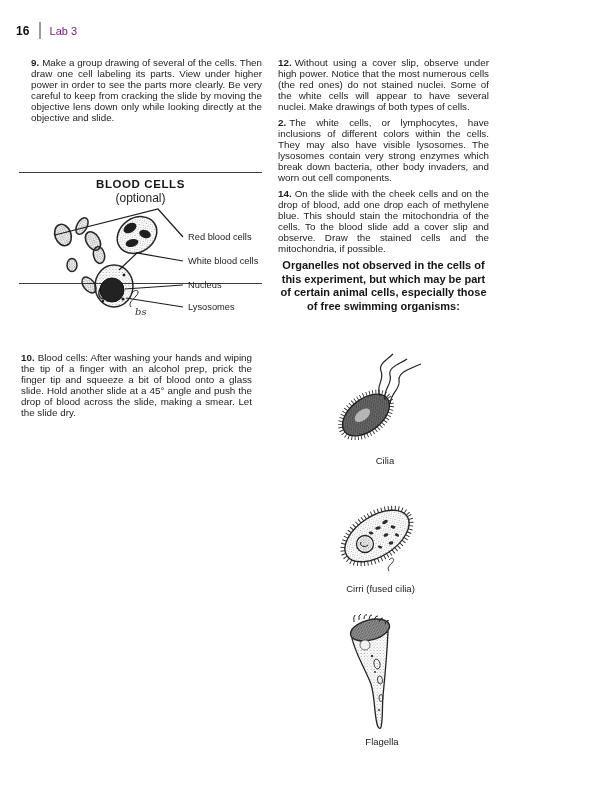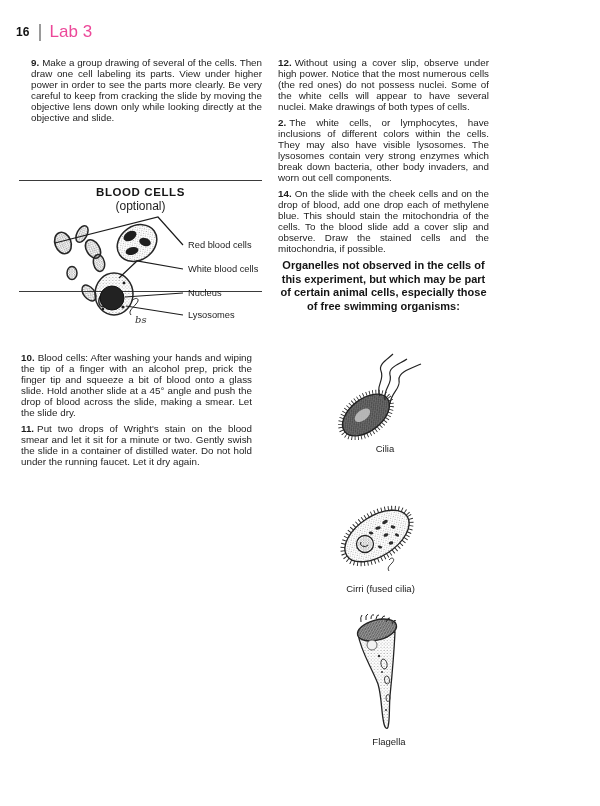--- a/index.html
+++ b/index.html
@@ -4,50 +4,50 @@
 <style>
   html,body { margin:0; padding:0; background:#ffffff; }
   .page {
     position:relative; width:600px; height:806px; background:#ffffff;
     font-family:"Liberation Sans", sans-serif; color:#1d1d1d; overflow:hidden;
   }
   
   .hdr { position:absolute; left:16px; top:22px; display:flex; align-items:center; }
   .hdr .pnum { font-size:12px; font-weight:bold; color:#111; }
   .hdr .vsep { width:1.2px; height:17px; background:#9a9a9a; margin:0 9px 0 10px; }
-  .hdr .lab  { font-size:17px; color:#ec4899; }
+  .hdr .lab  { font-size:11px; color:#701a75; }
   
   .col { position:absolute; }
   .col-left-top    { left:31px;  top:57px;  width:231px; }
   .col-left-bottom { left:21px;  top:352px; width:231px; }
   .col-right       { left:278px; top:57px;  width:211px; }
   p.step { margin:0 0 5px 0; font-size:9.8px; line-height:11px; text-align:justify; }
   p.step .n { font-weight:bold; margin-right:3px; }
   
   .figure {
-    position:absolute; left:19px; top:180px; width:243px; height:112px;
+    position:absolute; left:19px; top:172px; width:243px; height:112px;
     border-top:1.5px solid #3a3a3a; border-bottom:1.5px solid #3a3a3a;
     box-sizing:border-box;
   }
   .fig-title { text-align:center; font-weight:bold; font-size:11.5px; letter-spacing:0.6px; margin-top:5px; color:#161616; }
   .fig-sub   { text-align:center; font-size:12px; margin-top:0.5px; }
   .fig-svg   { position:absolute; left:0; top:28px; }
   svg text { font-family:"Liberation Sans", sans-serif; }
   text.flab { font-size:9.3px; fill:#1c1c1c; }
   text.sig  { font-size:10px; font-style:italic; fill:#2e2e2e; font-family:"DejaVu Serif", serif; }
   
   .organelles-heading {
     font-weight:bold; font-size:11px; line-height:13.5px;
     text-align:center; color:#151515;
   }
   
   .illo { position:absolute; display:flex; flex-direction:column; align-items:center; }
-  .illo-cilia    { left:330px; top:352px; width:110px; }
+  .illo-cilia    { left:330px; top:352px; width:110px;gap:12px; }
   .illo-cirri    { left:333px; top:502px; width:95px;  }
-  .illo-flagella { left:348px; top:614px; width:82px;  }
+  .illo-flagella { left:341px; top:614px; width:82px;  }
   .illo .cap { font-size:9.5px; color:#1c1c1c; text-align:center; }
   .illo-cilia .cap    { margin-top:3px; }
   .illo-cirri .cap    { margin-top:9px; }
   .illo-flagella .cap { margin-top:2px; }
 </style>
 </head>
 <body>
 
 <div class="page">
 
@@ -119,25 +119,24 @@
       <text class="flab" x="169" y="87">Nucleus</text>
       <text class="flab" x="169" y="109">Lysosomes</text>
 
       <path d="M113,92 c4,-5 9,-2 4,3 c-4,5 -8,7 -5,11" stroke="#2a2a2a" stroke-width="1" fill="none"></path>
       <text class="sig" x="116" y="114">bs</text>
     </svg>
   </div>
 
   <div class="col col-left-bottom">
     <p class="step"><span class="n">10.</span><span>Blood cells: After washing your hands and wiping the tip of a finger with an alcohol prep, prick the finger tip and squeeze a bit of blood onto a glass slide. Hold another slide at a 45° angle and push the drop of blood across the slide, making a smear. Let the slide dry.</span></p>
-    <p class="step"><span class="n">11.</span><span>Put two drops of Wright's stain on the blood smear and let it sit for a minute or two. Gently swish the slide in a container of distilled water. Do not hold under the running faucet. Let it dry again.</span></p>
   </div>
 
   <div class="col col-right">
-    <p class="step"><span class="n">12.</span><span>Without using a cover slip, observe under high power. Notice that the most numerous cells (the red ones) do not possess nuclei. Some of the white cells will appear to have several nuclei. Make drawings of both types of cells.</span></p>
+    <p class="step"><span class="n">12.</span><span>Without using a cover slip, observe under high power. Notice that the most numerous cells (the red ones) do not stained nuclei. Some of the white cells will appear to have several nuclei. Make drawings of both types of cells.</span></p>
     <p class="step"><span class="n">2.</span><span>The white cells, or lymphocytes, have inclusions of different colors within the cells. They may also have visible lysosomes. The lysosomes contain very strong enzymes which break down bacteria, other body invaders, and worn out cell components.</span></p>
     <p class="step"><span class="n">14.</span><span>On the slide with the cheek cells and on the drop of blood, add one drop each of methylene blue. This should stain the mitochondria of the cells. To the blood slide add a cover slip and observe. Draw the stained cells and the mitochondria, if possible.</span></p>
     <div class="organelles-heading">Organelles not observed in the cells of this experiment, but which may be part of certain animal cells, especially those of free swimming organisms:</div>
   </div>
 
   <div class="illo illo-cilia">
     <svg width="110" height="88" viewBox="0 0 110 88">
       <g transform="rotate(-38 36 63)">
         <ellipse cx="36" cy="63" rx="29" ry="18" fill="none" stroke="#262626" stroke-width="5" stroke-dasharray="0.8,2.4"></ellipse>
         <ellipse cx="36" cy="63" rx="27" ry="16" fill="#6e6e6e" stroke="#1f1f1f" stroke-width="1.4"></ellipse>

